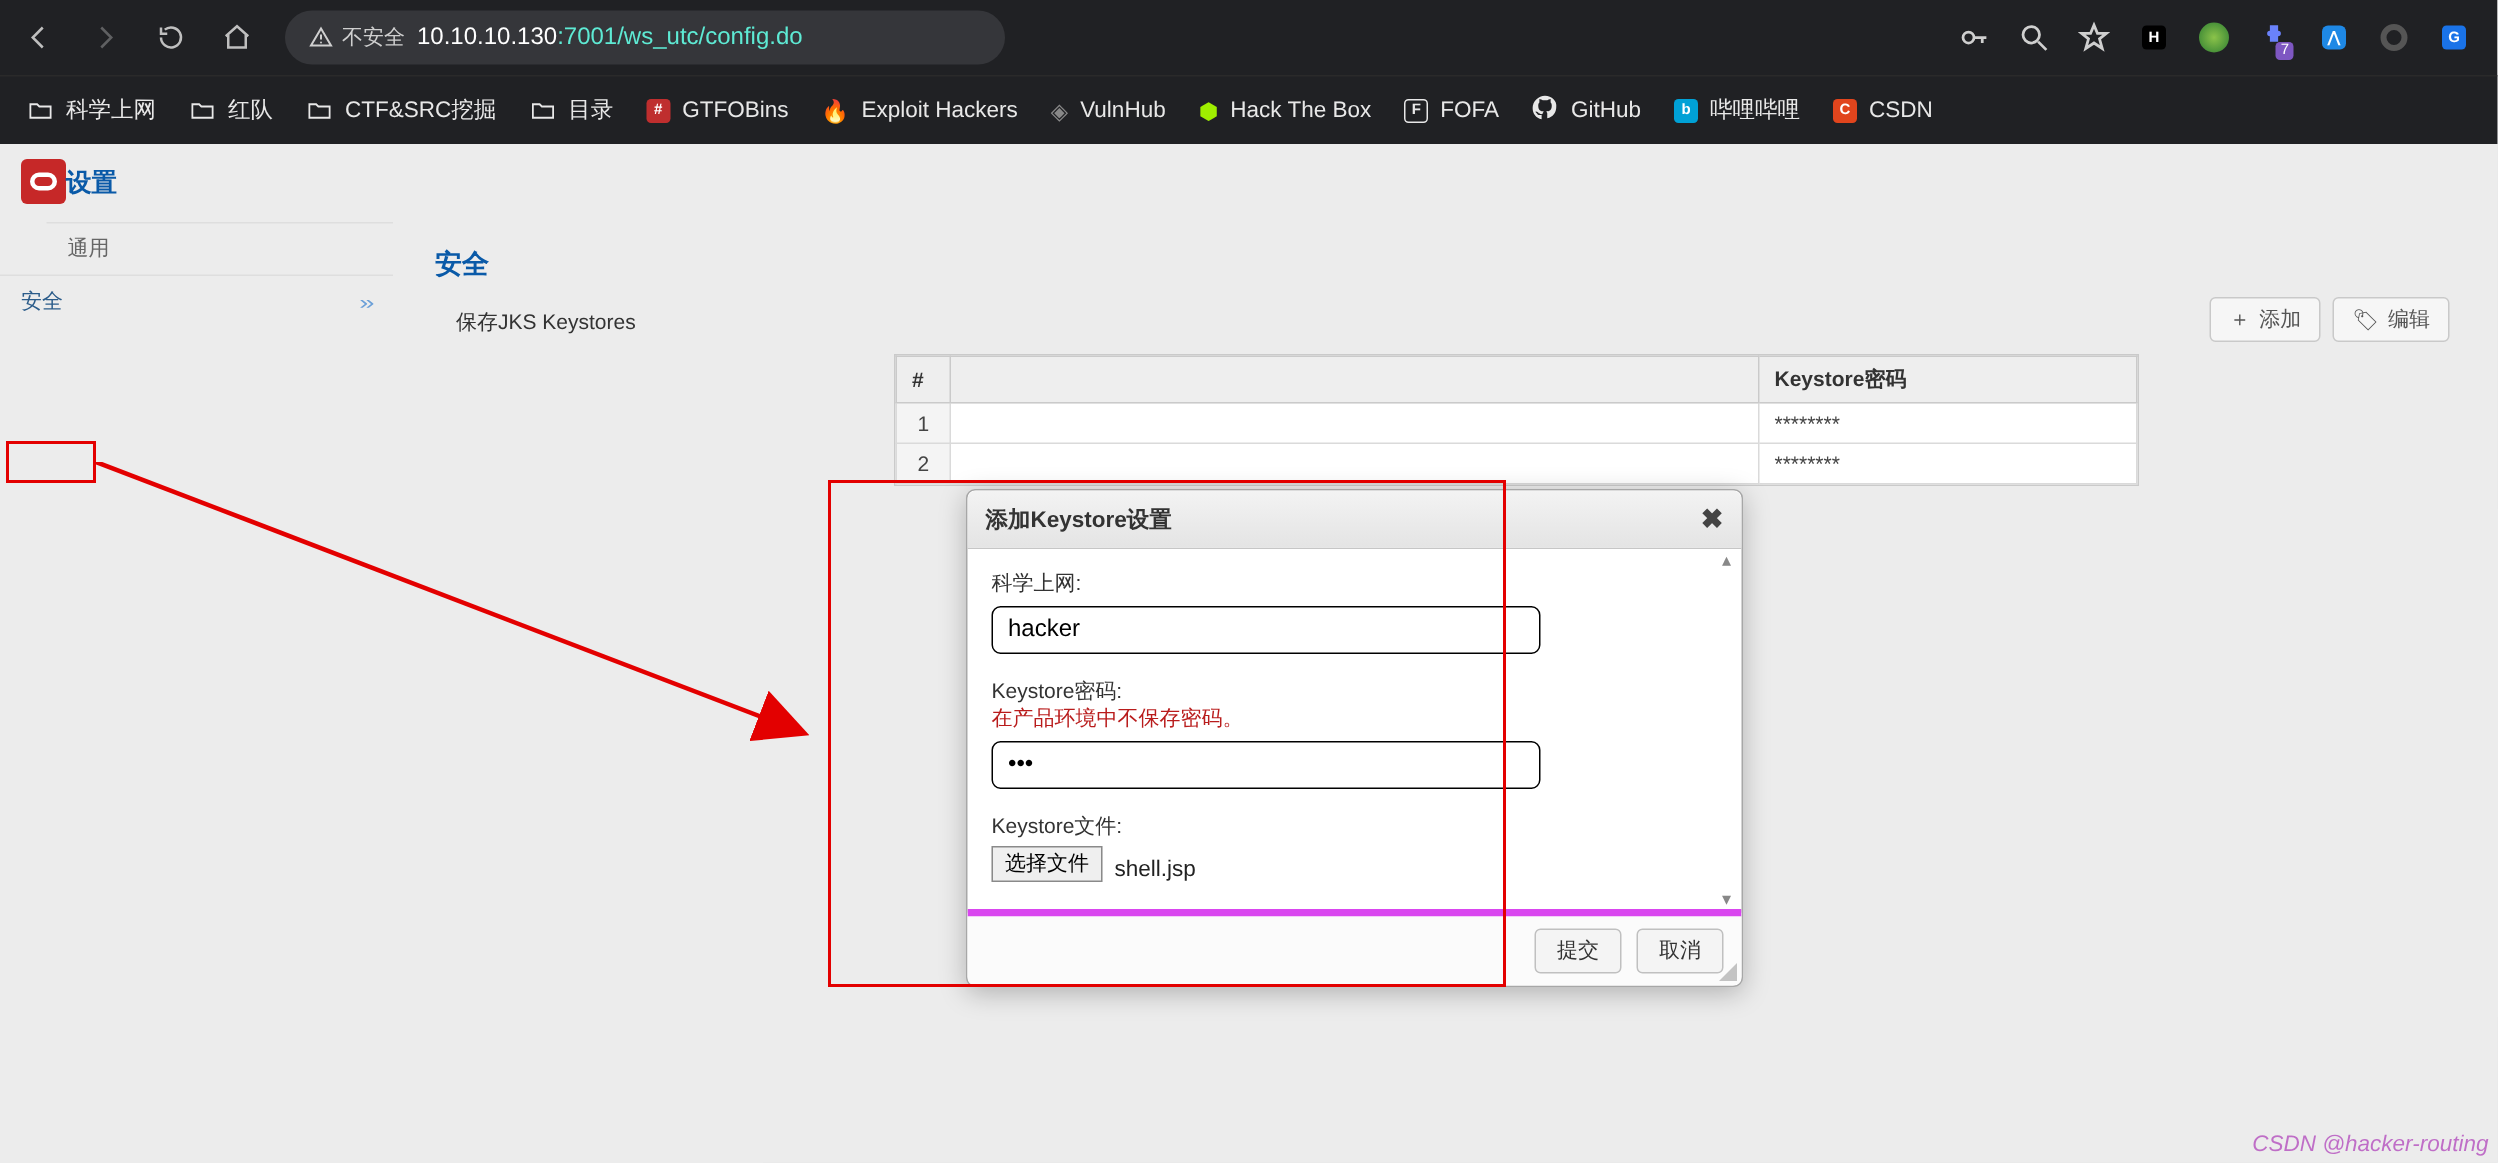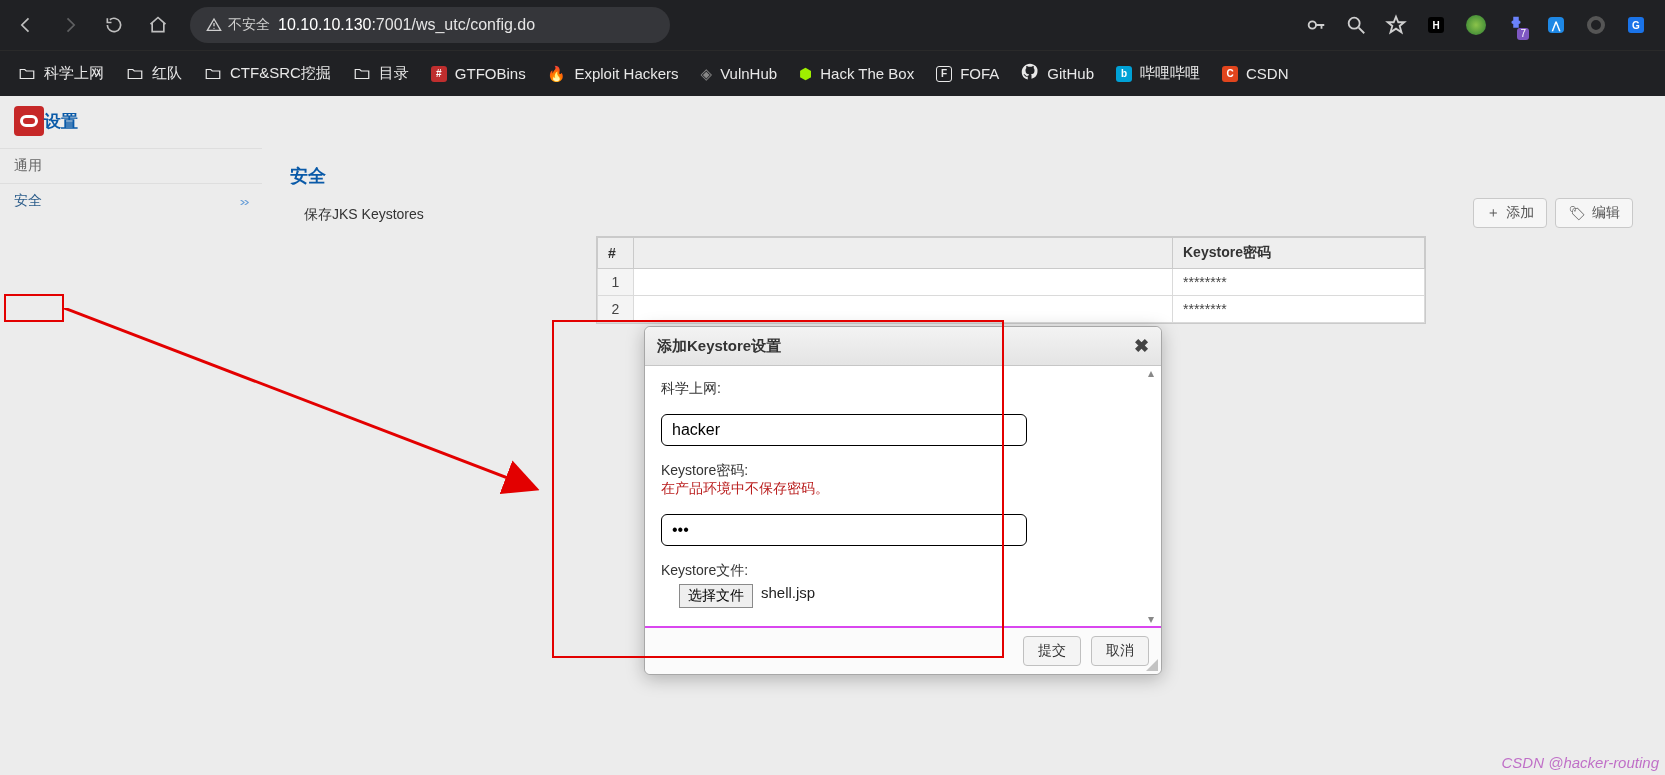--- a/index.html
+++ b/index.html
@@ -7,40 +7,40 @@
   
   
   .browser-chrome { background: #202124; color: #cfcfcf; width: 100%; }
   .chrome-top { display: flex; align-items: center; height: 50px; padding: 0 8px; gap: 8px; }
   .nav-btn { width: 36px; height: 36px; display:flex; align-items:center; justify-content:center; border-radius: 50%; color: #bfbfbf; }
   .nav-btn.disabled { opacity: .4; }
   .nav-btn svg { width: 20px; height: 20px; stroke: currentColor; fill: none; stroke-width: 2; }
   .url-bar { flex: 0 0 auto; display:flex; align-items:center; background:#35363a; border-radius: 22px; height: 36px; padding: 0 16px; gap: 8px; color:#cfcfcf; margin-left:6px; width: 480px; }
   .url-bar .warn { display:flex; align-items:center; gap:6px; color:#cfcfcf; font-size:14px;justify-content:space-between;}
   .url-text { font-size:16px; color:#fff; }
-  .url-text .dim { color:#e5e5e5; }
+  .url-text .dim { color:#5eead4; }
   .chrome-right { margin-left:auto; display:flex; align-items:center; gap:18px; padding-right:10px;}
   .chrome-right .ico { width:22px; height:22px; display:flex; align-items:center; justify-content:center; color:#cfcfcf; position:relative;}
   .bookmarks-bar { display:flex; align-items:center; gap: 22px; height: 46px; padding: 0 18px; color:#e8e8e8; font-size:15px; background:#202124; border-top:1px solid #2a2a2a;}
   .bm { display:flex; align-items:center; gap:8px; }
   .bm .fico { width:18px; height:18px; display:flex; align-items:center; justify-content:center;}
   .folder-ico svg, .fico svg { stroke:#e8e8e8; fill:none; stroke-width:1.6;}
   .sq { width:16px; height:16px; border-radius:3px; display:flex; align-items:center; justify-content:center; font-size:10px; font-weight:bold;}
   
   
   .page { position:relative; background:#ececec; height: calc(775px - 96px); }
   .page-header { display:flex; align-items:center; gap:0; padding:10px 14px 12px 14px;}
   .ora-logo { width:30px; height:30px; background:#c62828; border-radius:4px; display:flex; align-items:center; justify-content:center;}
   .ora-logo span{ width:18px; height:12px; border:3px solid #fff; border-radius:8px; display:block;}
   .page-title { color:#0a5aa8; font-size:17px; font-weight:600;}
   
   .layout { display:flex; }
   .sidebar { width: 262px; padding: 0 0 0 0;}
   .side-item { padding:8px 14px; font-size:14px; color:#2b5c8a; border-top:1px solid #dedede; position:relative; display:flex; align-items:center; justify-content:space-between;}
-  .side-item.plain { color:#666; }
+  .side-item.plain { color:#666;margin-left:31px; }
   .side-item .chev { color:#6ca0d8; font-size:13px; transform: scaleX(1.4);}
   
   .main { flex:1; padding: 10px 24px 0 24px; position:relative;}
   .main h2 { color:#0a5aa8; font-size:18px; font-weight:600; margin:6px 0 18px 4px;}
   .sub-label { font-size:14px; color:#333; margin-left:18px; margin-bottom:10px;}
   
   .table-area { margin-left:310px; margin-top:-36px; position:relative;}
   .toolbar { display:flex; justify-content:flex-end; gap:8px; margin-bottom:8px; padding-right:8px;}
   .btn { background:#f6f6f6; border:1px solid #c9c9c9; border-radius:4px; padding:5px 12px; font-size:14px; color:#555; display:flex; align-items:center; gap:6px; cursor:default;}
   
@@ -52,25 +52,25 @@
   .pw-col { width:252px;}
   
   
   .modal { position:absolute; left:644px; top:230px; width:518px; background:#fff; border:1px solid #a7a7a7; border-radius:6px; box-shadow:0 4px 18px rgba(0,0,0,.25);}
   .modal-head { background:linear-gradient(#f3f3f3,#e4e4e4); border-bottom:1px solid #c6c6c6; border-radius:6px 6px 0 0; padding:8px 12px; display:flex; align-items:center; justify-content:space-between;}
   .modal-head .mtitle { font-size:15px; font-weight:bold; color:#333;}
   .modal-head .close{ font-size:18px; color:#444; font-weight:bold; cursor:default;}
   .modal-body { padding:12px 16px 18px 16px; max-height:260px; overflow:hidden; position:relative;}
   .field-lbl { font-size:14px; color:#333; margin-top:2px;}
   .field-hint { font-size:14px; color:#b91c1c;}
-  .txt { width:366px; border:1px solid #000; border-radius:6px; padding:6px 10px; font-size:16px; margin:16px 0 14px 0; background:#fff;}
-  .file-row { display:flex; align-items:flex-start; gap:8px; margin-top:4px;margin-left:18px;}
+  .txt { width:366px; border:1px solid #000; border-radius:6px; padding:6px 10px; font-size:16px; margin:6px 0 14px 0; background:#fff;}
+  .file-row { display:flex; align-items:flex-end; gap:8px; margin-top:4px;}
   .file-btn { background:#efefef; border:1px solid #8a8a8a; padding:2px 8px; font-size:14px;}
   .file-name { font-size:15px; color:#222;}
-  .modal-foot { border-top:2px solid #d946ef; padding:8px 12px; display:flex; justify-content:flex-end; gap:10px; background:#fbfbfb; border-radius:0 0 6px 6px; position:relative;}
+  .modal-foot { border-top:5px solid #d946ef; padding:8px 12px; display:flex; justify-content:flex-end; gap:10px; background:#fbfbfb; border-radius:0 0 6px 6px; position:relative;}
   .mbtn { background:#f4f4f4; border:1px solid #c0c0c0; border-radius:4px; padding:5px 14px; font-size:14px; color:#333;}
   .resize-grip { position:absolute; right:3px; bottom:3px; width:14px; height:14px; }
   .resize-grip::before{content:""; position:absolute; right:0; bottom:0; width:0;height:0; border-right:12px solid #c3c3c3; border-top:12px solid transparent;}
   .scroll-ind { position:absolute; right:2px; top:0; bottom:0; width:16px; display:flex; flex-direction:column; justify-content:space-between; align-items:center; color:#888; font-size:12px;}
   
   
   .anno-box1 { position:absolute; left:4px; top:198px; width:60px; height:28px; border:2.5px solid #e30000; pointer-events:none;}
   .anno-box2 { position:absolute; left:552px; top:224px; width:452px; height:338px; border:2.5px solid #e30000; pointer-events:none;}
   .anno-arrow { position:absolute; left:64px; top:212px; width:500px; height:200px; pointer-events:none;}
   

